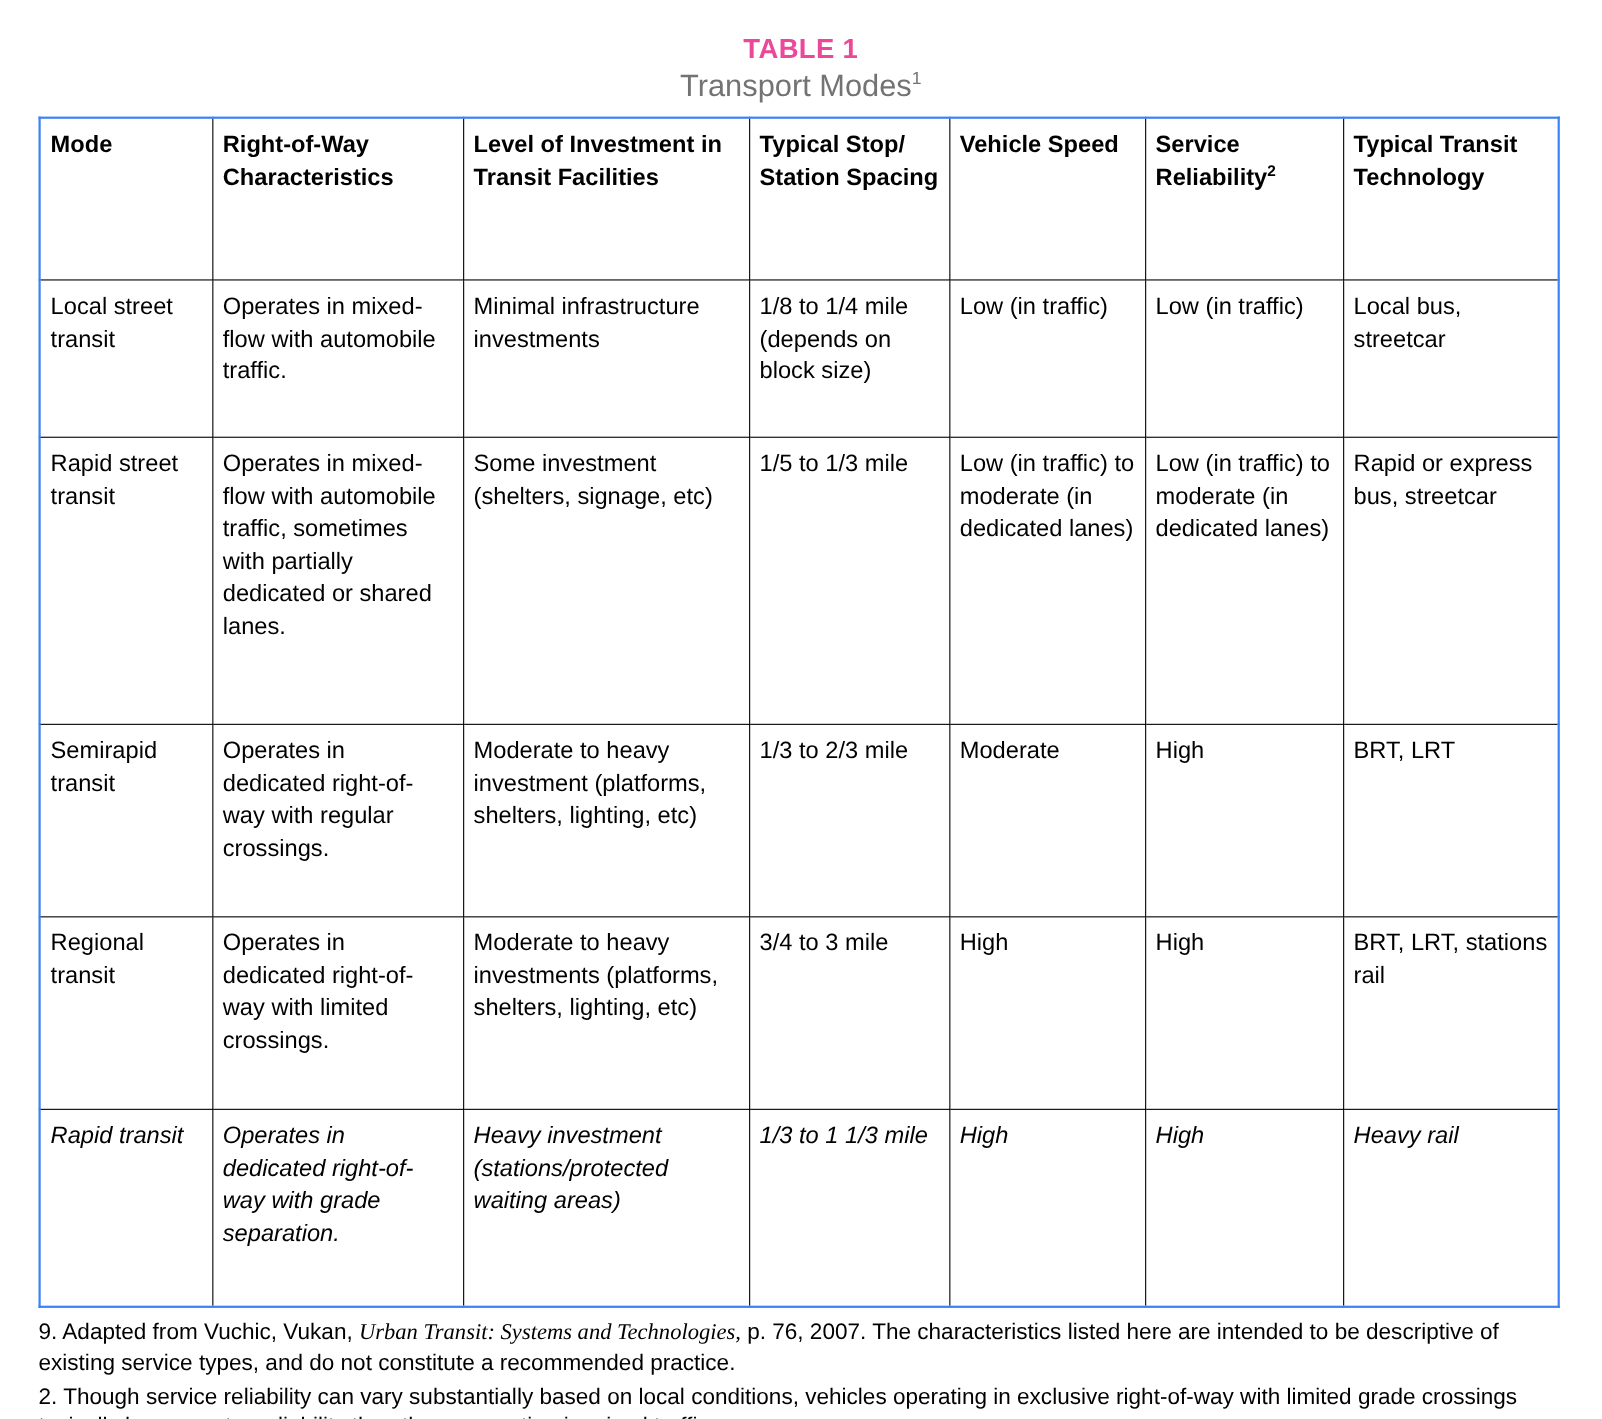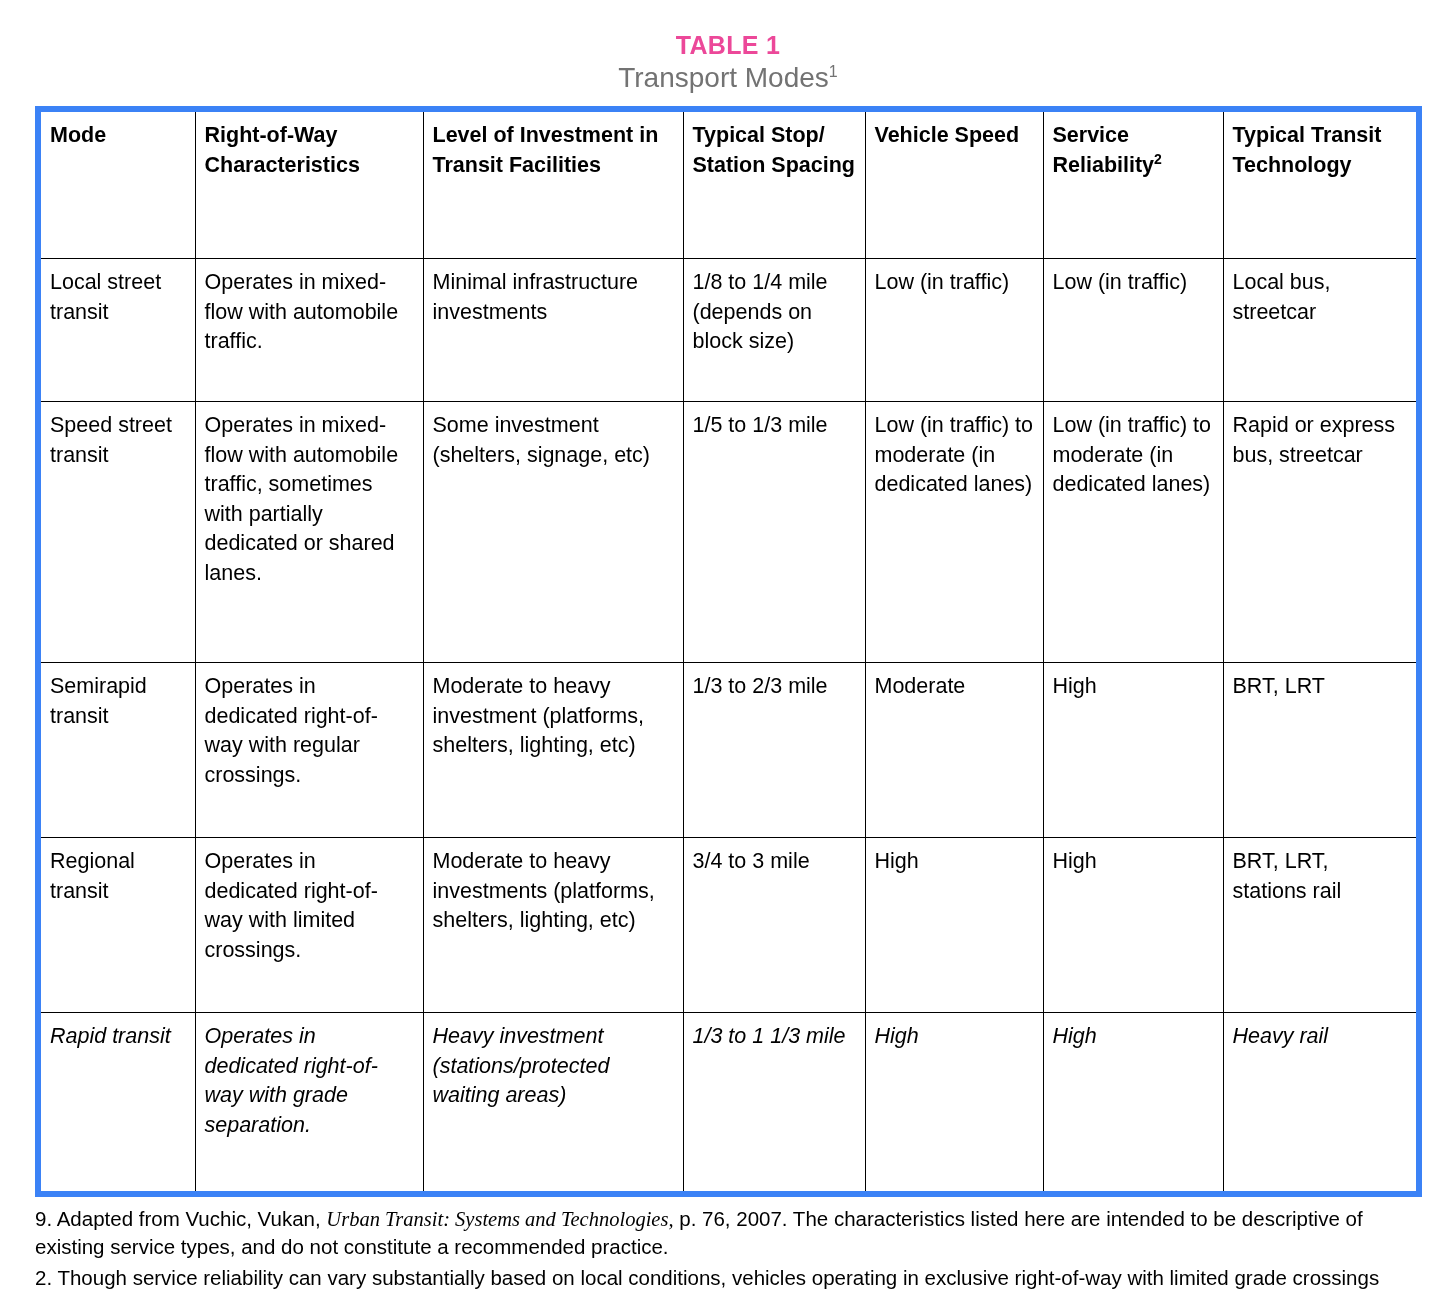--- a/index.html
+++ b/index.html
@@ -47,21 +47,21 @@
   }
 
   
   .table-wrap {
     margin: 10px 40px 0 35px;
   }
   table.transport-table {
     border-collapse: collapse;
     width: 1381px;
     table-layout: fixed;
-    border: 6px solid #3b82f6;
+    border: 2px solid #3b82f6;
   }
   table.transport-table th,
   table.transport-table td {
     border: 1.6px solid #000000;
     vertical-align: top;
     padding: 9px 8px 9px 9px;
     font-size: 21.5px;
     line-height: 29.5px;
     text-align: left;
   }
@@ -144,21 +144,21 @@
         <tr class="r0">
           <td>Local street transit</td>
           <td>Operates in mixed-flow with automobile traffic.</td>
           <td>Minimal infrastructure investments</td>
           <td>1/8 to 1/4 mile (depends on block size)</td>
           <td>Low (in traffic)</td>
           <td>Low (in traffic)</td>
           <td>Local bus, streetcar</td>
         </tr>
         <tr class="r1">
-          <td>Speed street transit</td>
+          <td>Rapid street transit</td>
           <td>Operates in mixed-flow with automobile traffic, sometimes with partially dedicated or shared lanes.</td>
           <td>Some investment (shelters, signage, etc)</td>
           <td>1/5 to 1/3 mile</td>
           <td>Low (in traffic) to moderate (in dedicated lanes)</td>
           <td>Low (in traffic) to moderate (in dedicated lanes)</td>
           <td>Rapid or express bus, streetcar</td>
         </tr>
         <tr class="r2">
           <td>Semirapid transit</td>
           <td>Operates in dedicated right-of-way with regular crossings.</td>

